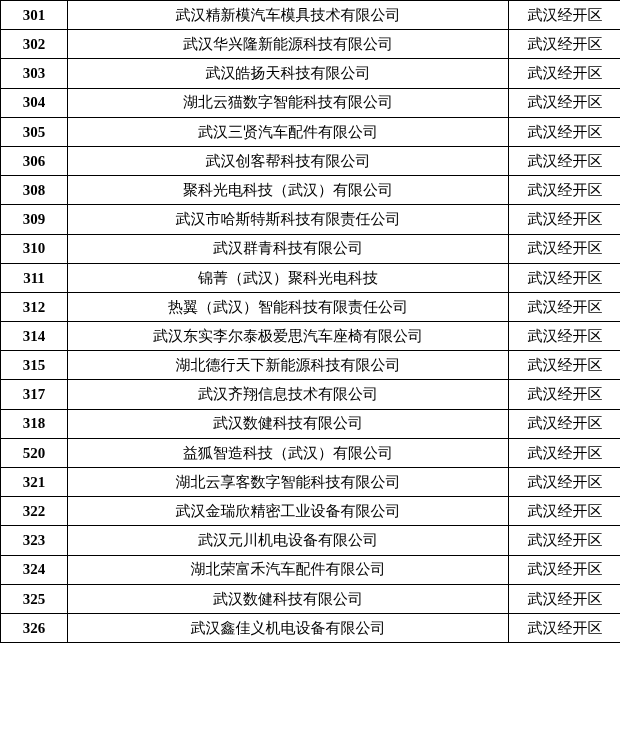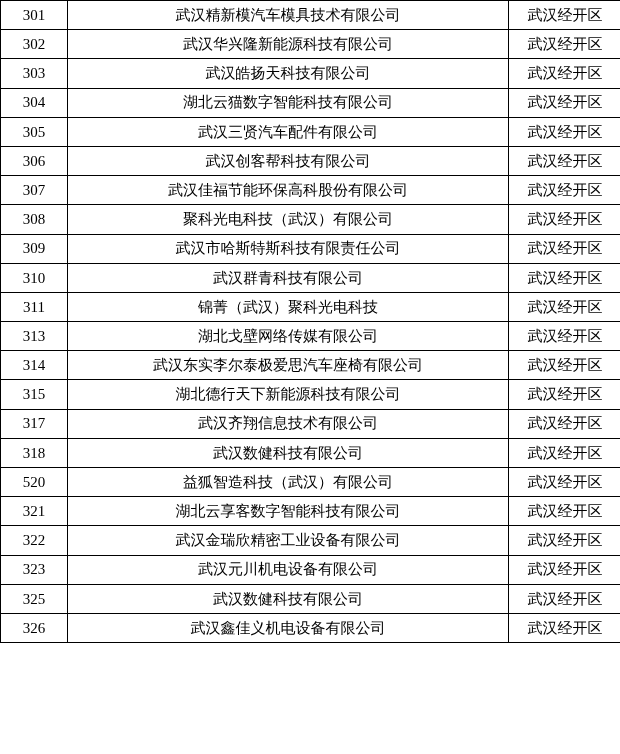--- a/index.html
+++ b/index.html
@@ -27,20 +27,21 @@
     padding: 0;
     text-align: center;
     vertical-align: middle;
     font-size: 15px;
     line-height: 1.1;
     white-space: nowrap;
     overflow: hidden;
   }
   td.col-index {
     width: 66px;
+    font-weight: bold;
   }
   td.col-name {
     width: 440px;
     margin-top: 20px;
   }
   td.col-zone {
     width: 112px;
     margin-left: 8px;
   }
 </style>
@@ -74,47 +75,42 @@
           <td class="col-index">305</td>
           <td class="col-name">武汉三贤汽车配件有限公司</td>
           <td class="col-zone">武汉经开区</td>
         </tr>
         <tr>
           <td class="col-index">306</td>
           <td class="col-name">武汉创客帮科技有限公司</td>
           <td class="col-zone">武汉经开区</td>
         </tr>
         <tr>
-          <td class="col-index">307</td>
-          <td class="col-name">武汉佳福节能环保高科股份有限公司</td>
-          <td class="col-zone">武汉经开区</td>
-        </tr>
-        <tr>
           <td class="col-index">308</td>
           <td class="col-name">聚科光电科技（武汉）有限公司</td>
           <td class="col-zone">武汉经开区</td>
         </tr>
         <tr>
           <td class="col-index">309</td>
           <td class="col-name">武汉市哈斯特斯科技有限责任公司</td>
           <td class="col-zone">武汉经开区</td>
         </tr>
         <tr>
           <td class="col-index">310</td>
           <td class="col-name">武汉群青科技有限公司</td>
           <td class="col-zone">武汉经开区</td>
         </tr>
         <tr>
           <td class="col-index">311</td>
           <td class="col-name">锦菁（武汉）聚科光电科技</td>
           <td class="col-zone">武汉经开区</td>
         </tr>
         <tr>
-          <td class="col-index">313</td>
-          <td class="col-name">湖北戈壁网络传媒有限公司</td>
+          <td class="col-index">312</td>
+          <td class="col-name">热翼（武汉）智能科技有限责任公司</td>
           <td class="col-zone">武汉经开区</td>
         </tr>
         <tr>
           <td class="col-index">314</td>
           <td class="col-name">武汉东实李尔泰极爱思汽车座椅有限公司</td>
           <td class="col-zone">武汉经开区</td>
         </tr>
         <tr>
           <td class="col-index">315</td>
           <td class="col-name">湖北德行天下新能源科技有限公司</td>
@@ -144,20 +140,25 @@
           <td class="col-index">322</td>
           <td class="col-name">武汉金瑞欣精密工业设备有限公司</td>
           <td class="col-zone">武汉经开区</td>
         </tr>
         <tr>
           <td class="col-index">323</td>
           <td class="col-name">武汉元川机电设备有限公司</td>
           <td class="col-zone">武汉经开区</td>
         </tr>
         <tr>
+          <td class="col-index">324</td>
+          <td class="col-name">湖北荣富禾汽车配件有限公司</td>
+          <td class="col-zone">武汉经开区</td>
+        </tr>
+        <tr>
           <td class="col-index">325</td>
           <td class="col-name">武汉数健科技有限公司</td>
           <td class="col-zone">武汉经开区</td>
         </tr>
         <tr>
           <td class="col-index">326</td>
           <td class="col-name">武汉鑫佳义机电设备有限公司</td>
           <td class="col-zone">武汉经开区</td>
         </tr>
       </tbody>

